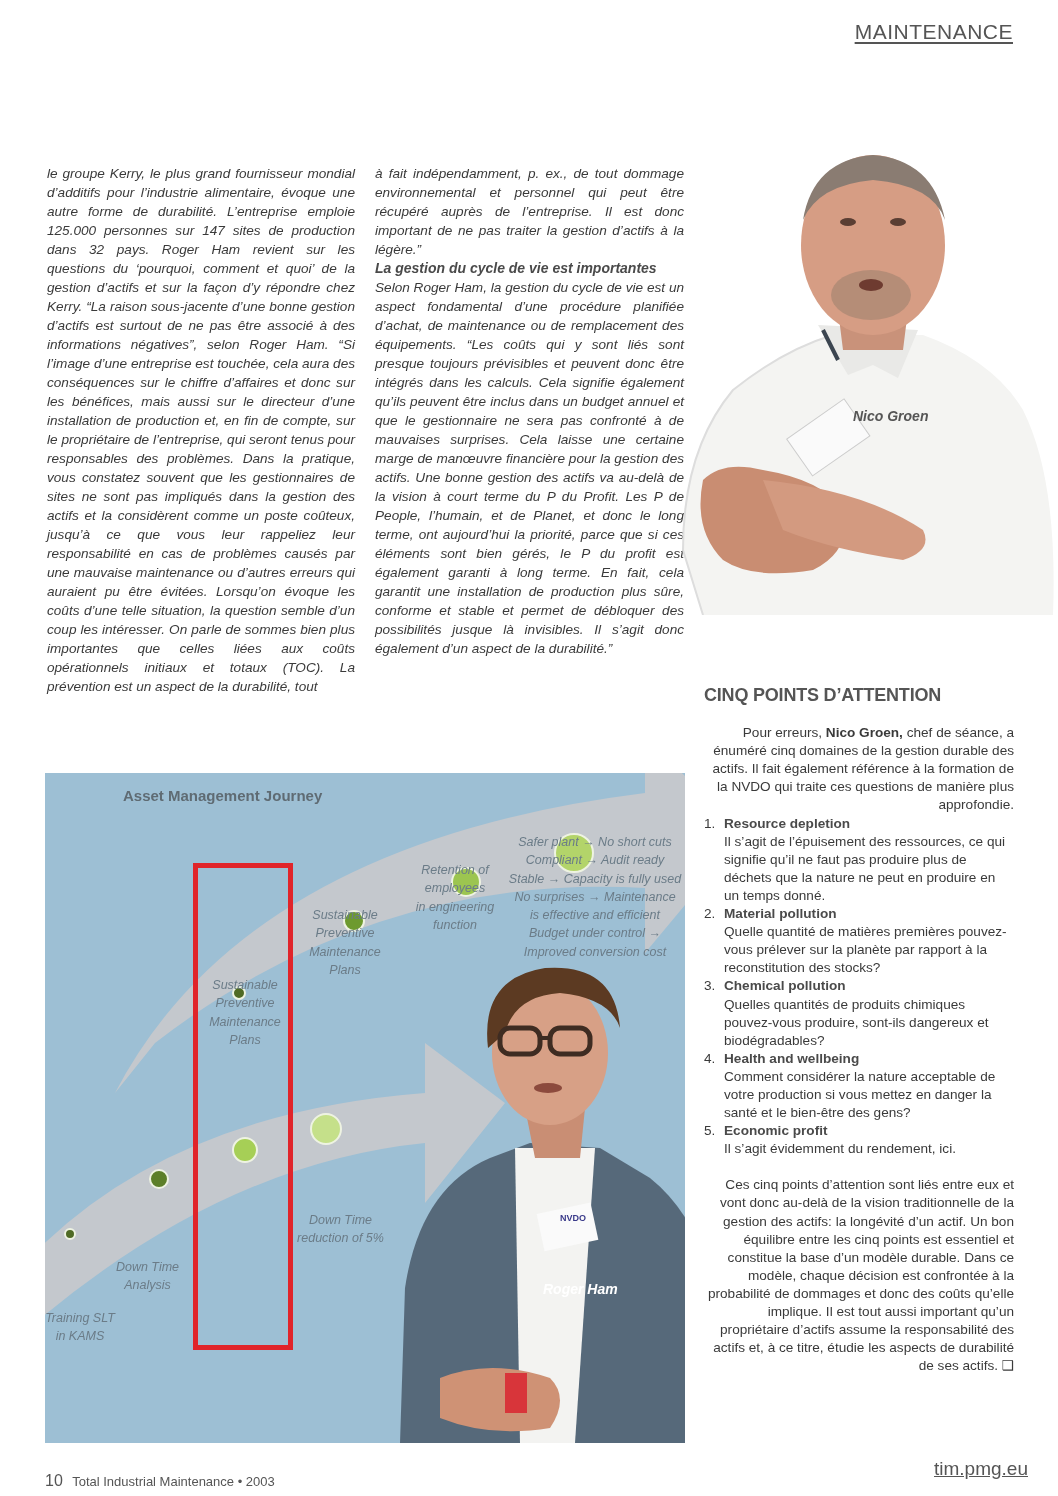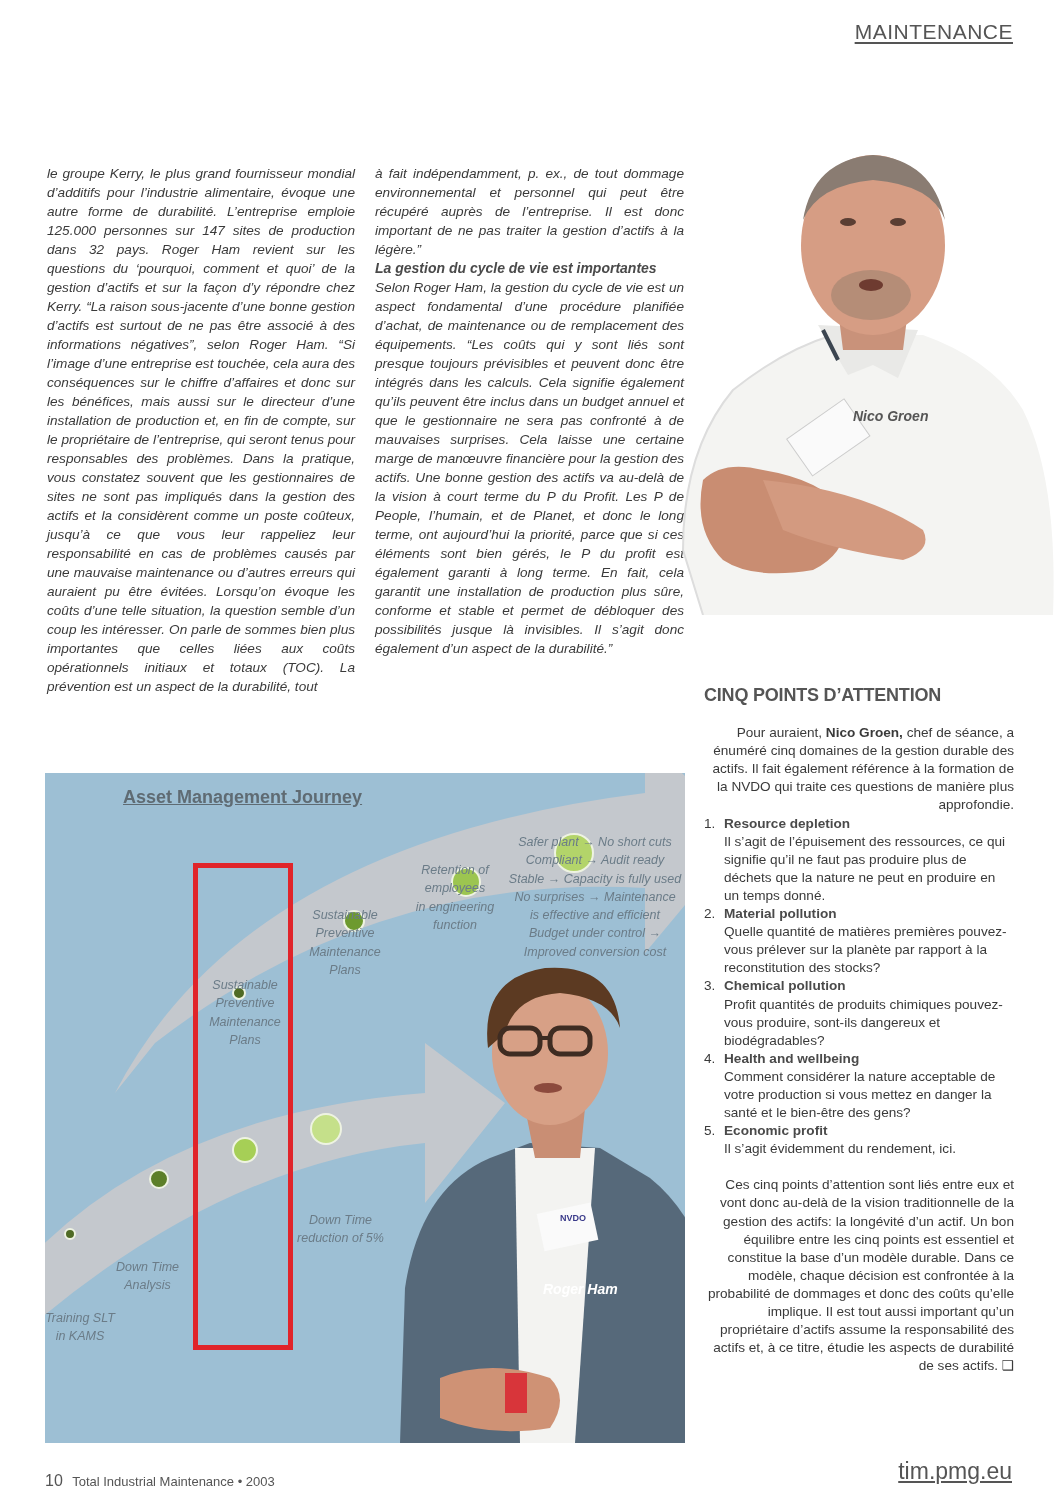--- a/index.html
+++ b/index.html
@@ -14,41 +14,41 @@
 
   .col { position: absolute; font-size: 13.6px; line-height: 19px; color: #3a3a3a; text-align: justify; font-style: italic; }
   .col p { margin: 0; }
   #col1 { left: 47px; top: 164px; width: 308px; }
   #col2 { left: 375px; top: 164px; width: 309px; }
   .subhead { font-weight: bold; color: #4a4a4a; font-size: 14px; margin-top: 18px; }
 
   
   #diagram { position: absolute; left: 45px; top: 773px; width: 640px; height: 670px; background: #9dbfd4; overflow: hidden; }
   #diagram-svg { position: absolute; left: 0; top: -90px; }
-  .diag-title { position: absolute; left: 78px; top: 14px; font-size: 18px; font-weight: bold; color: #5f6b73; text-decoration: underline; }
+  .diag-title { position: absolute; left: 78px; top: 14px; font-size: 15px; font-weight: bold; color: #5f6b73; }
   .diag-label { position: absolute; font-style: italic; color: #6b7c88; font-size: 12.5px; line-height: 18.3px; text-align: center; }
   .red-box { position: absolute; left: 148px; top: 90px; width: 100px; height: 487px; border: 5px solid #e0242a; }
 
   
   .photo { position: absolute; }
   .caption { position: absolute; font-weight: bold; font-style: italic; font-size: 14px; }
 
   
   #col3 { position: absolute; left: 704px; top: 686px; width: 310px; font-size: 13.6px; line-height: 18.1px; color: #3a3a3a; }
   .cinq-title { font-weight: bold; font-size: 18px; color: #555; margin-bottom: 20px; letter-spacing: -0.2px; }
   .intro { text-align: right; }
   .list { list-style: none; }
   .list li { position: relative; padding-left: 20px; }
   .list .num { position: absolute; left: 0; top: 0; }
   .list .item-title { font-weight: bold; color: #4a4a4a; display: block; }
   .conclusion { text-align: right; margin-top: 18px; }
 
   .footer-left { position: absolute; left: 45px; top: 1460px; font-size: 13px; color: #555; margin-top: 12px; }
   .footer-left .page-num { font-size: 16px; margin-right: 6px; }
-  .footer-right { position: absolute; right: 46px; top: 1458px; font-size: 23px; color: #555; text-decoration: underline; }
+  .footer-right { position: absolute; right: 30px; top: 1458px; font-size: 19px; color: #555; text-decoration: underline; }
 </style>
 </head>
 <body>
 
 <div class="section-label">MAINTENANCE</div>
 
 <div id="col1" class="col">
   <p>le groupe Kerry, le plus grand fournisseur mondial d’additifs pour l’industrie alimentaire, évoque une autre forme de durabilité. L’entreprise emploie 125.000 personnes sur 147 sites de production dans 32 pays. Roger Ham revient sur les questions du ‘pourquoi, comment et quoi’ de la gestion d’actifs et sur la façon d’y répondre chez Kerry. “La raison sous-jacente d’une bonne gestion d’actifs est surtout de ne pas être associé à des informations négatives”, selon Roger Ham. “Si l’image d’une entreprise est touchée, cela aura des conséquences sur le chiffre d’affaires et donc sur les bénéfices, mais aussi sur le directeur d’une installation de production et, en fin de compte, sur le propriétaire de l’entreprise, qui seront tenus pour responsables des problèmes. Dans la pratique, vous constatez souvent que les gestionnaires de sites ne sont pas impliqués dans la gestion des actifs et la considèrent comme un poste coûteux, jusqu’à ce que vous leur rappeliez leur responsabilité en cas de problèmes causés par une mauvaise maintenance ou d’autres erreurs qui auraient pu être évitées. Lorsqu’on évoque les coûts d’une telle situation, la question semble d’un coup les intéresser. On parle de sommes bien plus importantes que celles liées aux coûts opérationnels initiaux et totaux (TOC). La prévention est un aspect de la durabilité, tout</p>
 </div>
 
@@ -155,37 +155,37 @@
       <rect x="105" y="415" width="22" height="40" fill="#d8353a"></rect>
     </svg>
     <div class="caption" style="left:160px; top:255px; font-size:9px; color:#3a3a8a; font-style:normal;">NVDO</div>
     <div class="caption" style="left:143px; top:323px; color:#ffffff;">Roger Ham</div>
   </div>
 </div>
 
 <div id="col3">
   <div class="cinq-title">CINQ POINTS D’ATTENTION</div>
   <p class="intro">
-    <span>Pour auraient, </span><b>Nico Groen,</b><span> chef de séance, a énuméré cinq domaines de la gestion durable des actifs. Il fait également référence à la formation de la NVDO qui traite ces questions de manière plus approfondie.</span>
+    <span>Pour erreurs, </span><b>Nico Groen,</b><span> chef de séance, a énuméré cinq domaines de la gestion durable des actifs. Il fait également référence à la formation de la NVDO qui traite ces questions de manière plus approfondie.</span>
   </p>
   <ol class="list">
     <li>
       <span class="num">1.</span>
       <span class="item-title">Resource depletion</span>
       <span>Il s’agit de l’épuisement des ressources, ce qui signifie qu’il ne faut pas produire plus de déchets que la nature ne peut en produire en un temps donné.</span>
     </li>
     <li>
       <span class="num">2.</span>
       <span class="item-title">Material pollution</span>
       <span>Quelle quantité de matières premières pouvez-vous prélever sur la planète par rapport à la reconstitution des stocks?</span>
     </li>
     <li>
       <span class="num">3.</span>
       <span class="item-title">Chemical pollution</span>
-      <span>Profit quantités de produits chimiques pouvez-vous produire, sont-ils dangereux et biodégradables?</span>
+      <span>Quelles quantités de produits chimiques pouvez-vous produire, sont-ils dangereux et biodégradables?</span>
     </li>
     <li>
       <span class="num">4.</span>
       <span class="item-title">Health and wellbeing</span>
       <span>Comment considérer la nature acceptable de votre production si vous mettez en danger la santé et le bien-être des gens?</span>
     </li>
     <li>
       <span class="num">5.</span>
       <span class="item-title">Economic profit</span>
       <span>Il s’agit évidemment du rendement, ici.</span>

